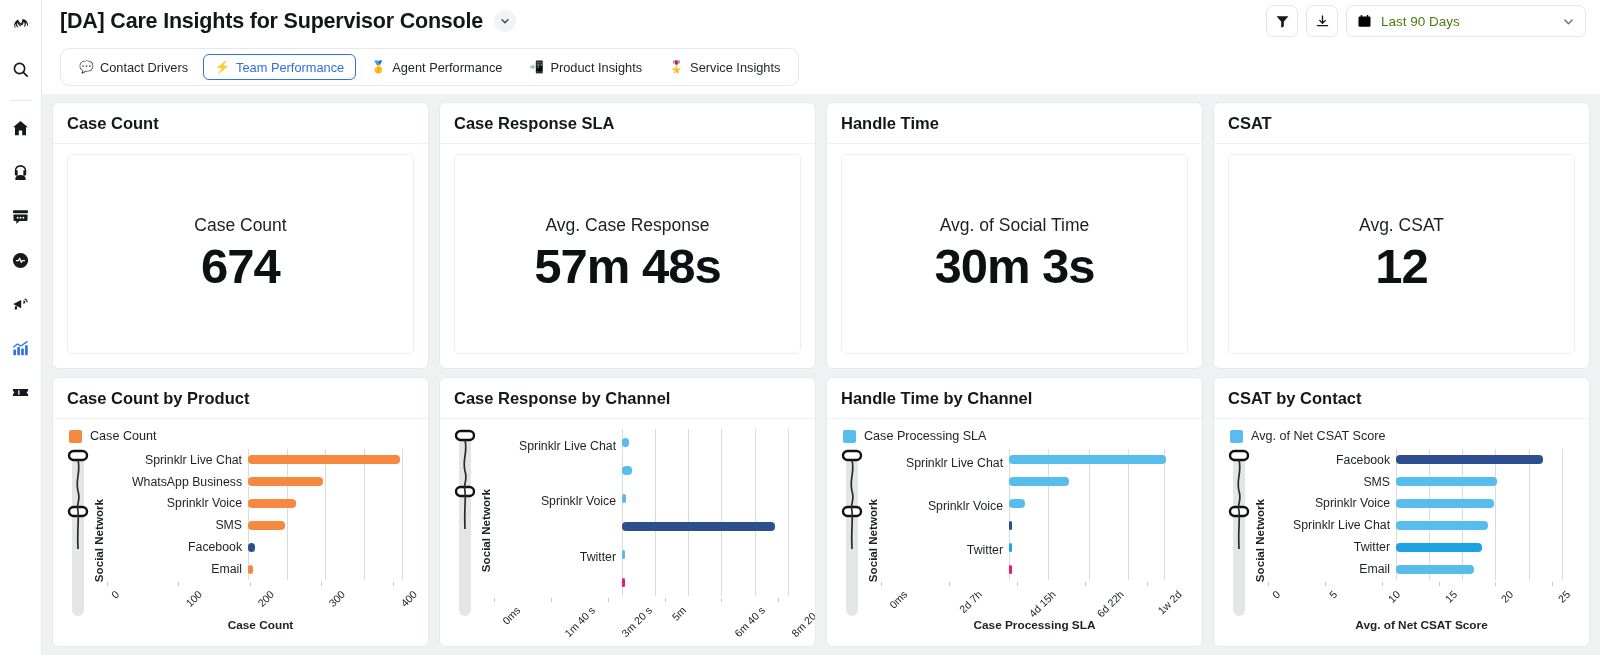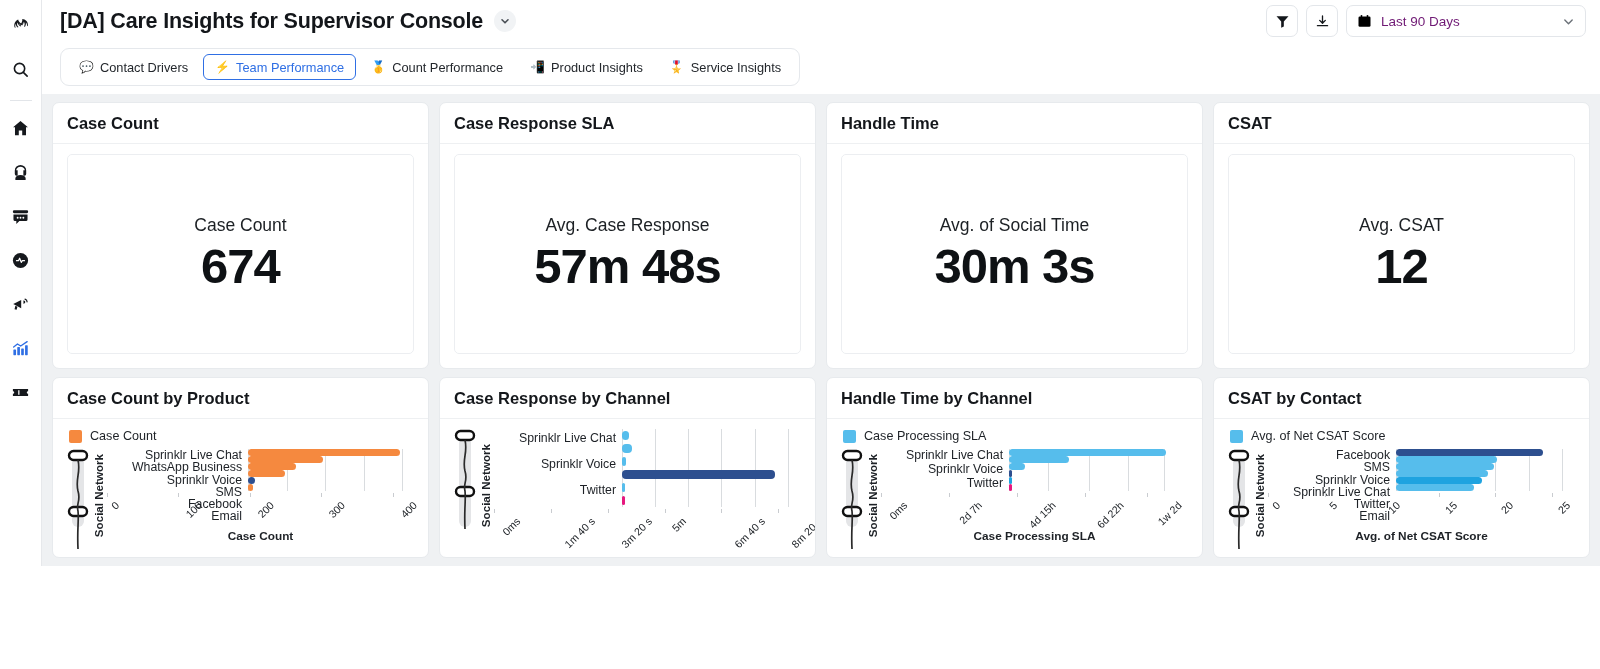--- a/index.html
+++ b/index.html
@@ -2,21 +2,21 @@
 <html><head>
 <meta charset="utf-8">
 <style>
   * { box-sizing: border-box; margin: 0; padding: 0; }
   html, body {
     width: 1600px; height: 669px;
     background: #ffffff;
     font-family: "Liberation Sans", sans-serif;
     overflow: hidden;
   }
-  .app { display: flex; width: 1600px; height: 566px; }
+  .app { display: flex; width: 1600px; height: 655px; }
 
   
   .sidebar {
     width: 42px; flex: 0 0 42px;
     background: #ffffff;
     border-right: 1px solid #e6e8eb;
     display: flex; flex-direction: column; align-items: center;
     padding-top: 10px;
   }
   .side-icon {
@@ -54,21 +54,21 @@
     background: #ffffff; border: 1px solid #e3e6ea;
     display: flex; align-items: center; justify-content: center;
     color: #14171b;
   }
   .date-picker {
     height: 32px; min-width: 240px;
     border: 1px solid #e3e6ea; border-radius: 7px;
     background: #ffffff; display: flex; align-items: center;
     padding: 0 10px; gap: 9px;
   }
-  .date-label { font-size: 13.5px; color: #701a75; flex: 1; }
+  .date-label { font-size: 13.5px; color: #4d7c0f; flex: 1; }
   .date-caret { color: #6b7178; display: flex; }
 
   
   .tabbar-wrap { padding: 6px 14px 8px 18px; background: #ffffff; }
   .tabbar {
     display: inline-flex; align-items: center; gap: 3px;
     background: #ffffff; border: 1px solid #e5e8ec;
     border-radius: 9px; padding: 5px 6px;
   }
   .tab {
@@ -292,21 +292,21 @@
           <div class="tab">
             <span class="emo">💬</span>
             <span>Contact Drivers</span>
           </div>
           <div class="tab active">
             <span class="emo">⚡</span>
             <span>Team Performance</span>
           </div>
           <div class="tab">
             <span class="emo">🥇</span>
-            <span>Count Performance</span>
+            <span>Agent Performance</span>
           </div>
           <div class="tab">
             <span class="emo">📲</span>
             <span>Product Insights</span>
           </div>
           <div class="tab">
             <span class="emo">🎖️</span>
             <span>Service Insights</span>
           </div>
         </div>

